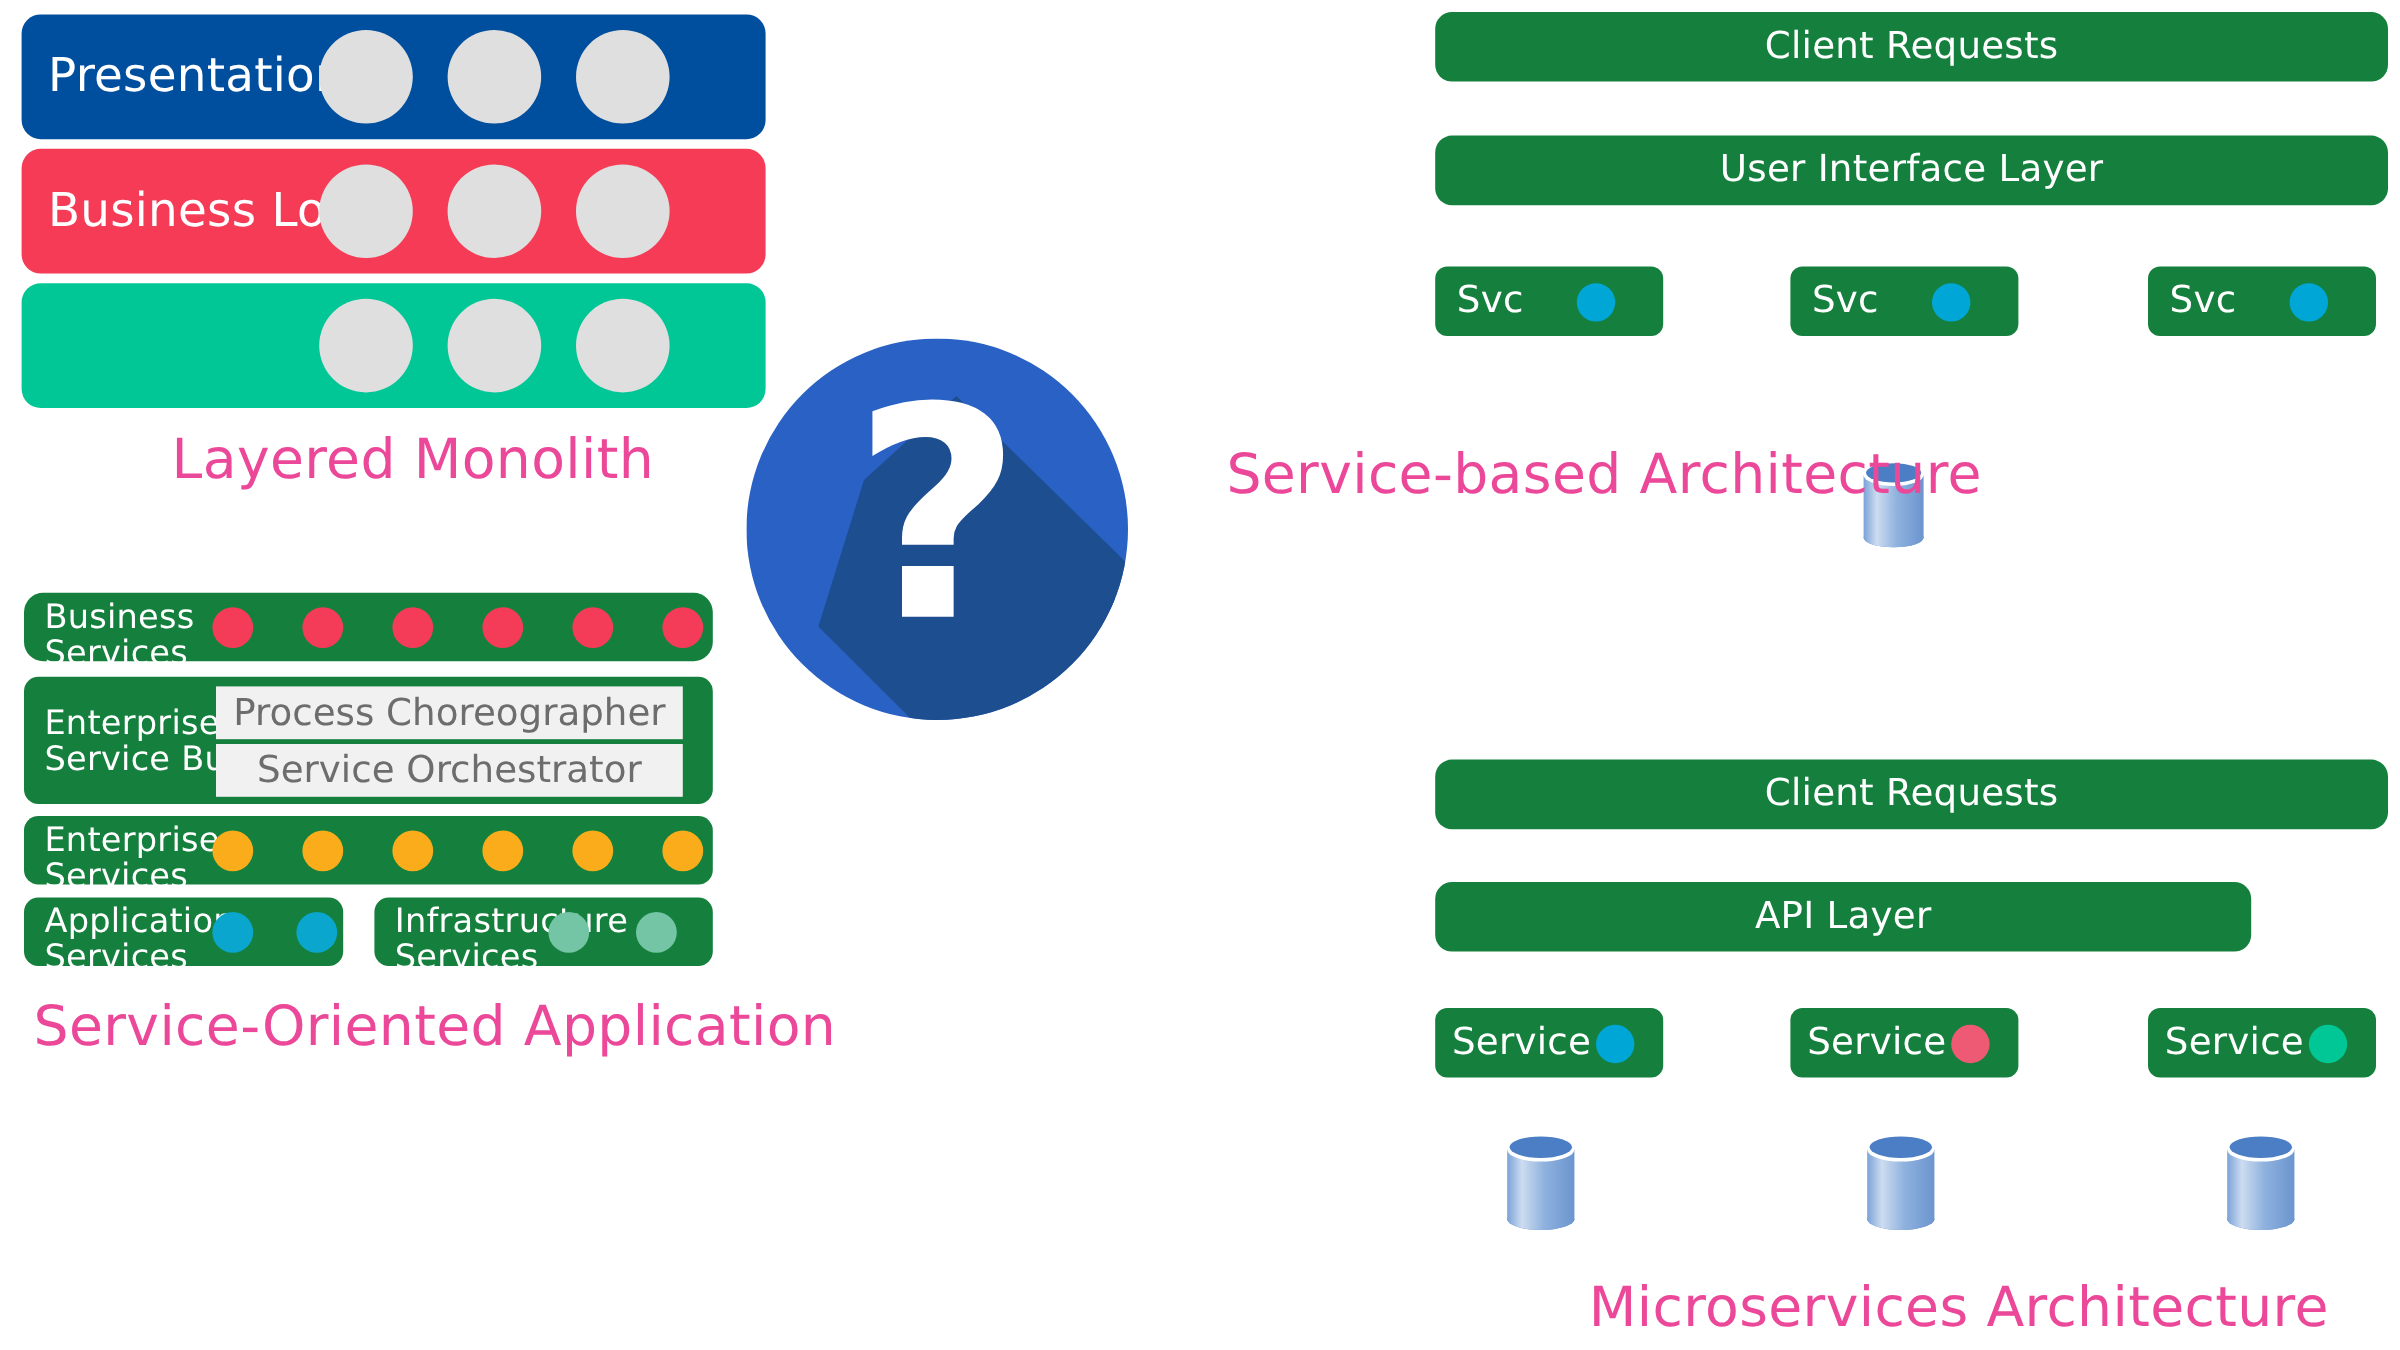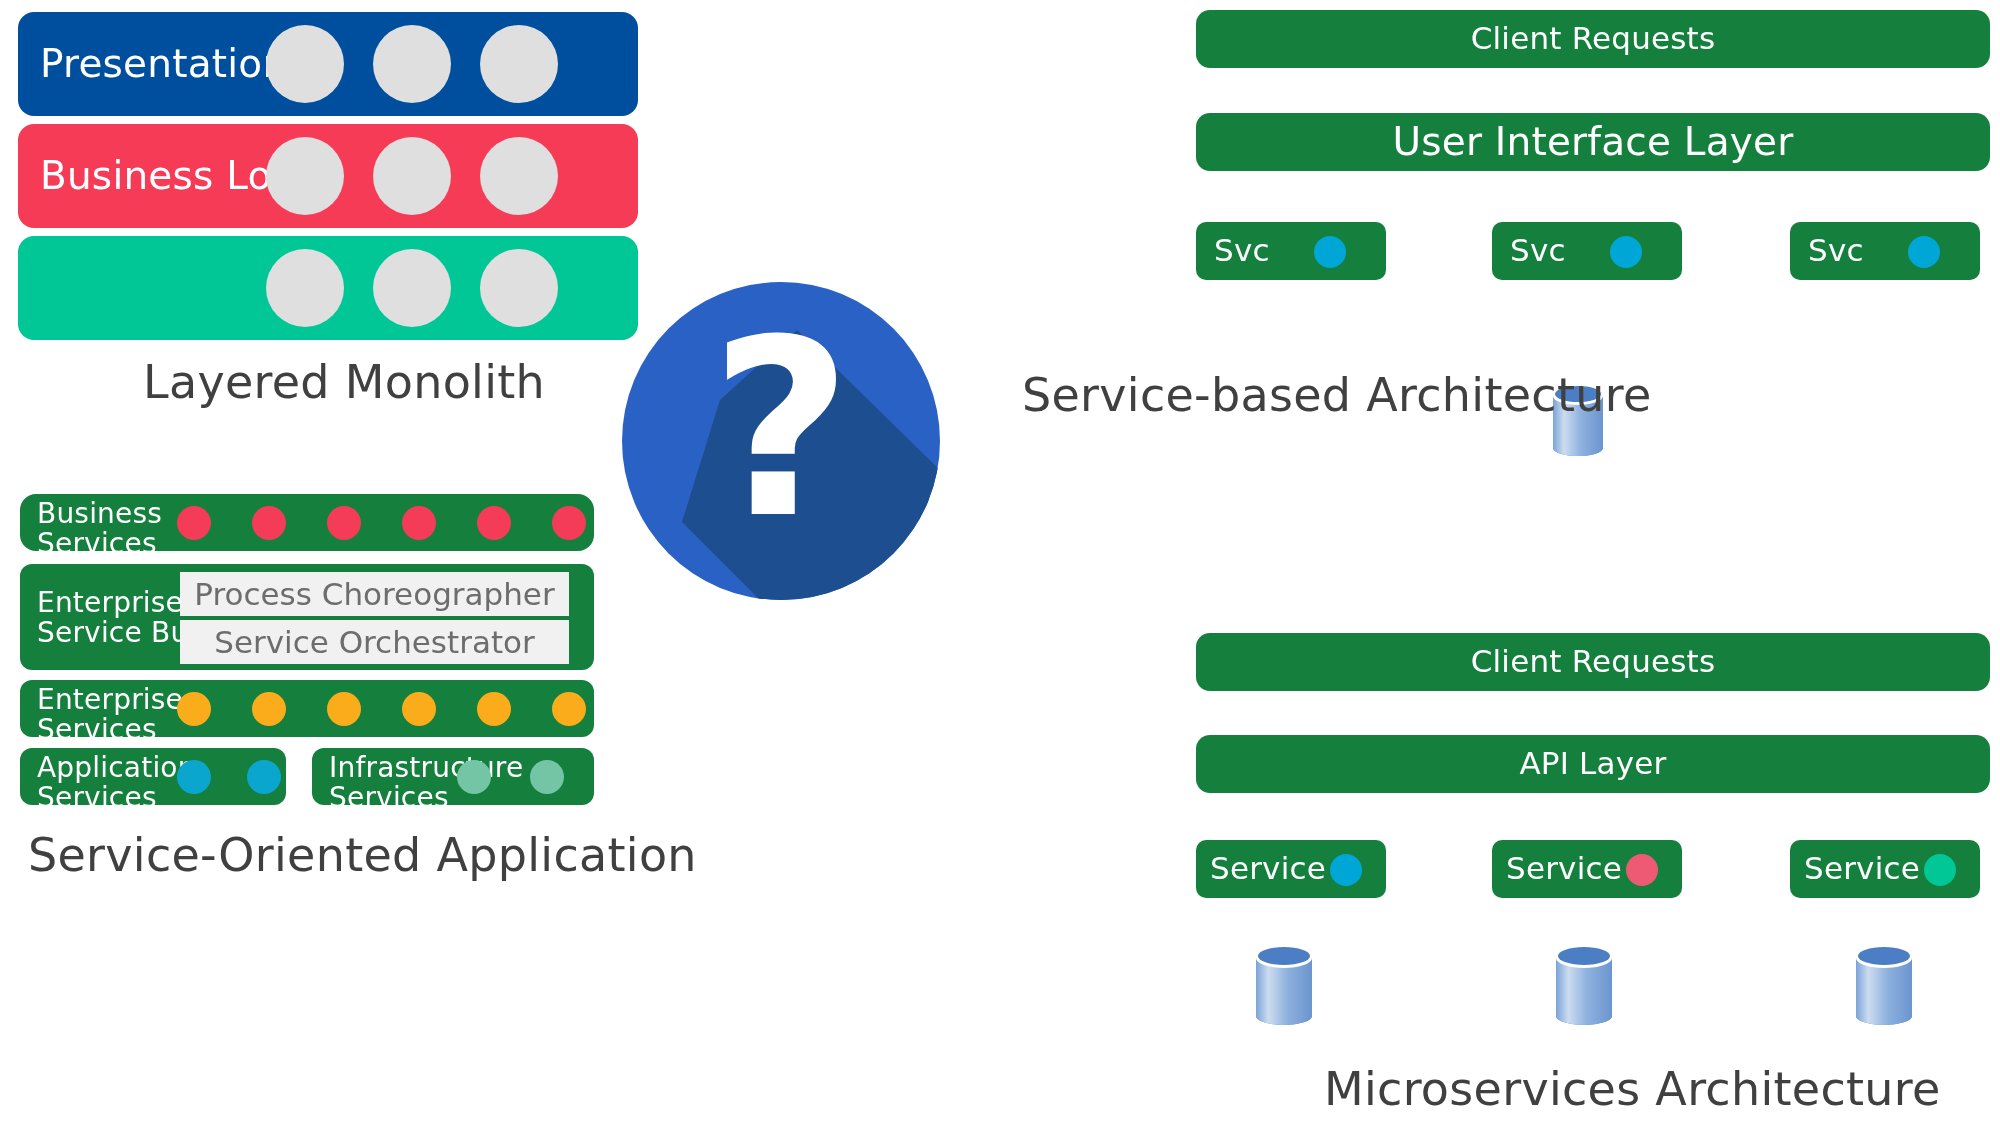--- a/index.html
+++ b/index.html
@@ -35,21 +35,21 @@
     line-height: 1.08;
     white-space: pre-line;
     letter-spacing: 0.2px;
   }
   .dot {
     position: absolute;
     border-radius: 50%;
   }
   .caption {
     position: absolute;
-    color: #404040;
+    color: #ec4899;
     font-size: 46px;
     white-space: nowrap;
     letter-spacing: 0.3px;
   }
 
   
   .mono-bar {
     border-radius: 16px;
   }
   .mono-bar .bar-label {
@@ -183,21 +183,21 @@
     </svg>
   </div>
 
   <div>
 
     <div class="bar grey" style="left:1196px; top:10px; width:794px; height:58px; justify-content:center;">
       <span class="bar-label" style="font-size:31px;">Client Requests</span>
     </div>
 
     <div class="bar grey" style="left:1196px; top:113px; width:794px; height:58px; justify-content:center;">
-      <span class="bar-label" style="font-size:39px;">User Interface Layer</span>
+      <span class="bar-label" style="font-size:31px;">User Interface Layer</span>
     </div>
 
     <div class="bar grey" style="left:1196px; top:222px; width:190px; height:58px; border-radius:10px;">
       <span class="bar-label" style="position:absolute; left:18px; font-size:31px;">Svc</span>
       <span class="dot" style="left:118px; top:14px; width:32px; height:32px; background:#00a6d6;"></span>
     </div>
 
     <div class="bar grey" style="left:1492px; top:222px; width:190px; height:58px; border-radius:10px;">
       <span class="bar-label" style="position:absolute; left:18px; font-size:31px;">Svc</span>
       <span class="dot" style="left:118px; top:14px; width:32px; height:32px; background:#00a6d6;"></span>
@@ -227,21 +227,21 @@
 
     <div class="caption" style="left:1022px; top:368px;">Service-based Architecture</div>
   </div>
 
   <div>
 
     <div class="bar grey" style="left:1196px; top:633px; width:794px; height:58px; justify-content:center;">
       <span class="bar-label" style="font-size:31px;">Client Requests</span>
     </div>
 
-    <div class="bar grey" style="left:1196px; top:735px; width:794px; height:58px; justify-content:center;">
+    <div class="bar grey" style="left:1196px; top:735px; width:680px; height:58px; justify-content:center;">
       <span class="bar-label" style="font-size:31px;">API Layer</span>
     </div>
 
     <div class="bar grey" style="left:1196px; top:840px; width:190px; height:58px; border-radius:10px;">
       <span class="bar-label" style="position:absolute; left:14px; font-size:31px;">Service</span>
       <span class="dot" style="left:134px; top:14px; width:32px; height:32px; background:#00a6d6;"></span>
     </div>
 
     <div class="bar grey" style="left:1492px; top:840px; width:190px; height:58px; border-radius:10px;">
       <span class="bar-label" style="position:absolute; left:14px; font-size:31px;">Service</span>

